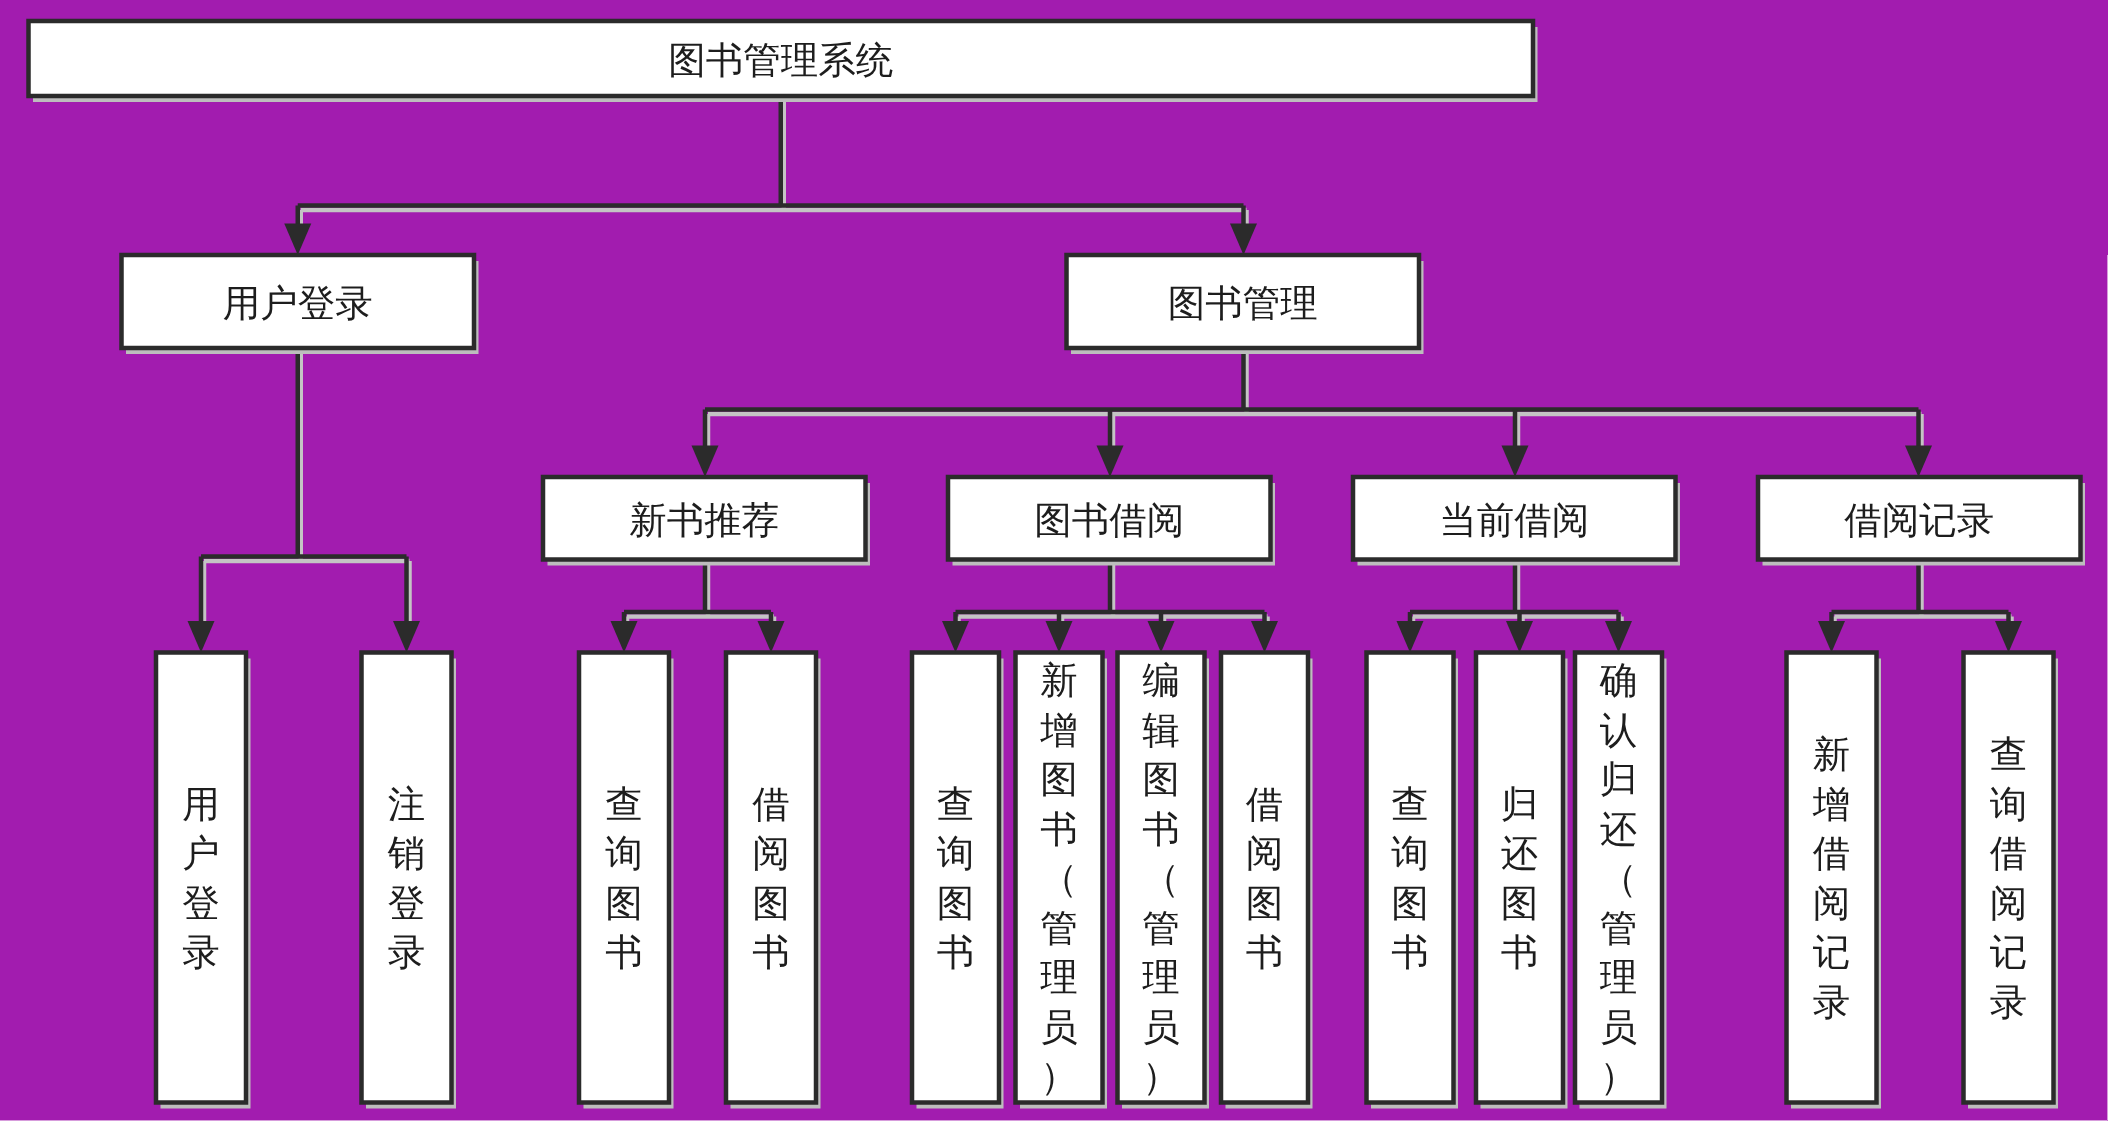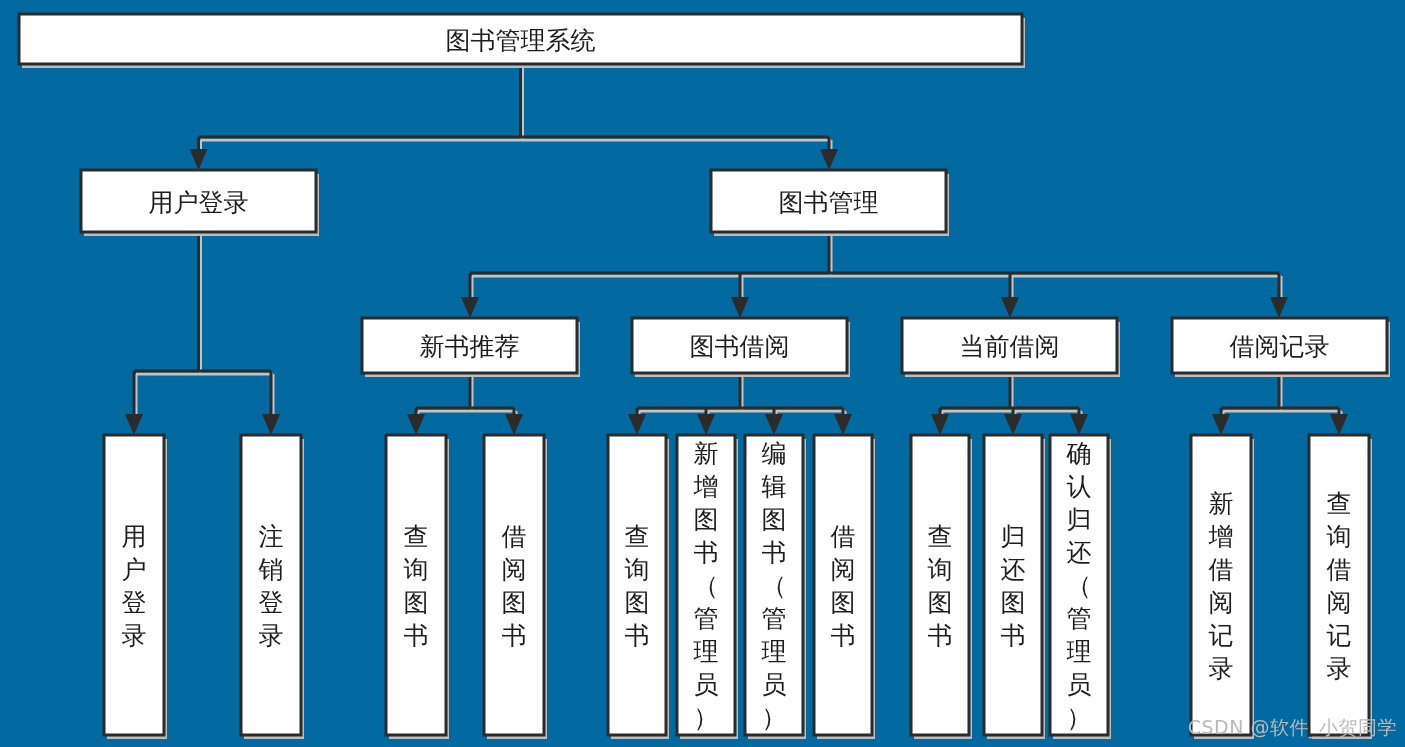--- a/index.html
+++ b/index.html
@@ -1,21 +1,21 @@
 <!DOCTYPE html>
 <html><head>
 <meta charset="utf-8">
 <style>
   html,body{margin:0;padding:0;background:#ffffff;}
   body{
     width:1405px;height:747px;
     font-family:"DejaVu Sans","Liberation Sans",sans-serif;
     overflow:hidden;
   }
-  #diagram-root{position:relative;width:1405px;height:747px;background:#0369a1;}
+  #diagram-root{position:relative;width:1405px;height:747px;background:#a21caf;}
   svg#tree{position:absolute;left:0;top:0;width:1405px;height:747px;display:block;}
   .node-rect{fill:#ffffff;stroke:#2b2b2b;stroke-width:3;}
   .shadow-rect{fill:#bdbdbd;stroke:none;}
   .edge{stroke:#2b2b2b;stroke-width:3;fill:none;stroke-linecap:butt;}
   .edge-shadow{stroke:#c4c4c4;stroke-width:3;fill:none;}
   .arrow-head{fill:#2b2b2b;stroke:none;}
   .node-label{
     font-family:"DejaVu Sans","Liberation Sans",sans-serif;
     font-size:25px;fill:#1d1d1d;
     text-anchor:middle;dominant-baseline:central;
@@ -228,15 +228,14 @@
           <text x="1221" y="511.5" class="leaf-label"><tspan x="1221" dy="0">新</tspan><tspan x="1221" dy="33">增</tspan><tspan x="1221" dy="33">借</tspan><tspan x="1221" dy="33">阅</tspan><tspan x="1221" dy="33">记</tspan><tspan x="1221" dy="33">录</tspan></text>
         </g>
         <g>
           <rect x="1312" y="439" width="60" height="300" class="shadow-rect"></rect>
           <rect x="1309" y="435" width="60" height="300" class="node-rect"></rect>
           <text x="1339" y="511.5" class="leaf-label"><tspan x="1339" dy="0">查</tspan><tspan x="1339" dy="33">询</tspan><tspan x="1339" dy="33">借</tspan><tspan x="1339" dy="33">阅</tspan><tspan x="1339" dy="33">记</tspan><tspan x="1339" dy="33">录</tspan></text>
         </g>
       </g>
   </svg>
 
-  <div class="watermark">CSDN @软件_小贺同学</div>
 
 </div>
 
 </body></html>

